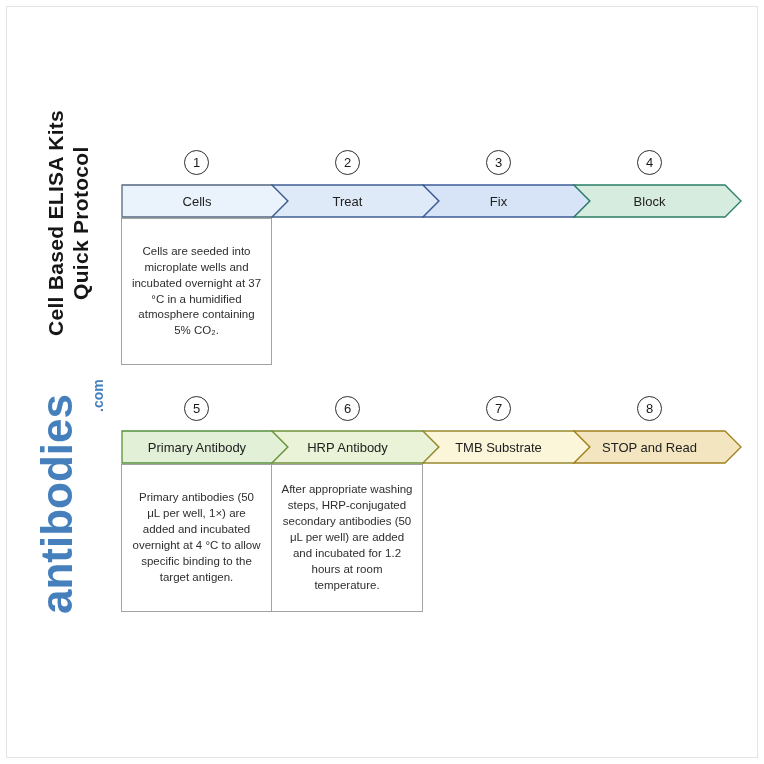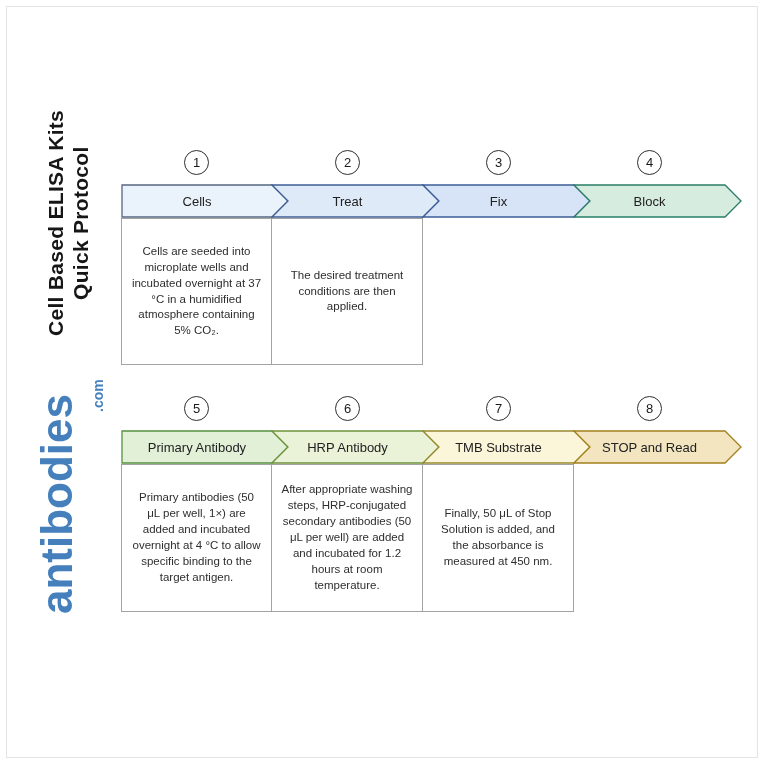--- a/index.html
+++ b/index.html
@@ -117,23 +117,20 @@
     <text class="arrow-label" x="76" y="17">Cells</text>
     <text class="arrow-label" x="226.5" y="17">Treat</text>
     <text class="arrow-label" x="377.5" y="17">Fix</text>
     <text class="arrow-label" x="528.5" y="17">Block</text>
   </svg>
 
   <div class="boxes-row r1">
     <div class="desc-box">
       <div class="desc-text">Cells are seeded into microplate wells and incubated overnight at 37 °C in a humidified atmosphere containing 5% CO₂.</div>
     </div>
-    <div class="desc-box">
-      <div class="desc-text">The desired treatment conditions are then applied.</div>
-    </div>
   </div>
 
   <div class="circles-row r2">
     <div class="step-circle">5</div>
     <div class="step-circle">6</div>
     <div class="step-circle">7</div>
     <div class="step-circle">8</div>
   </div>
 
   <svg class="arrows-row r2" width="622" height="34">
@@ -147,18 +144,15 @@
     <text class="arrow-label" x="528.5" y="17">STOP and Read</text>
   </svg>
 
   <div class="boxes-row r2">
     <div class="desc-box">
       <div class="desc-text">Primary antibodies (50 μL per well, 1×) are added and incubated overnight at 4 °C to allow specific binding to the target antigen.</div>
     </div>
     <div class="desc-box">
       <div class="desc-text">After appropriate washing steps, HRP-conjugated secondary antibodies (50 μL per well) are added and incubated for 1.2 hours at room temperature.</div>
     </div>
-    <div class="desc-box">
-      <div class="desc-text">Finally, 50 μL of Stop Solution is added, and the absorbance is measured at 450 nm.</div>
-    </div>
   </div>
 
 </div>
 
 </body></html>

